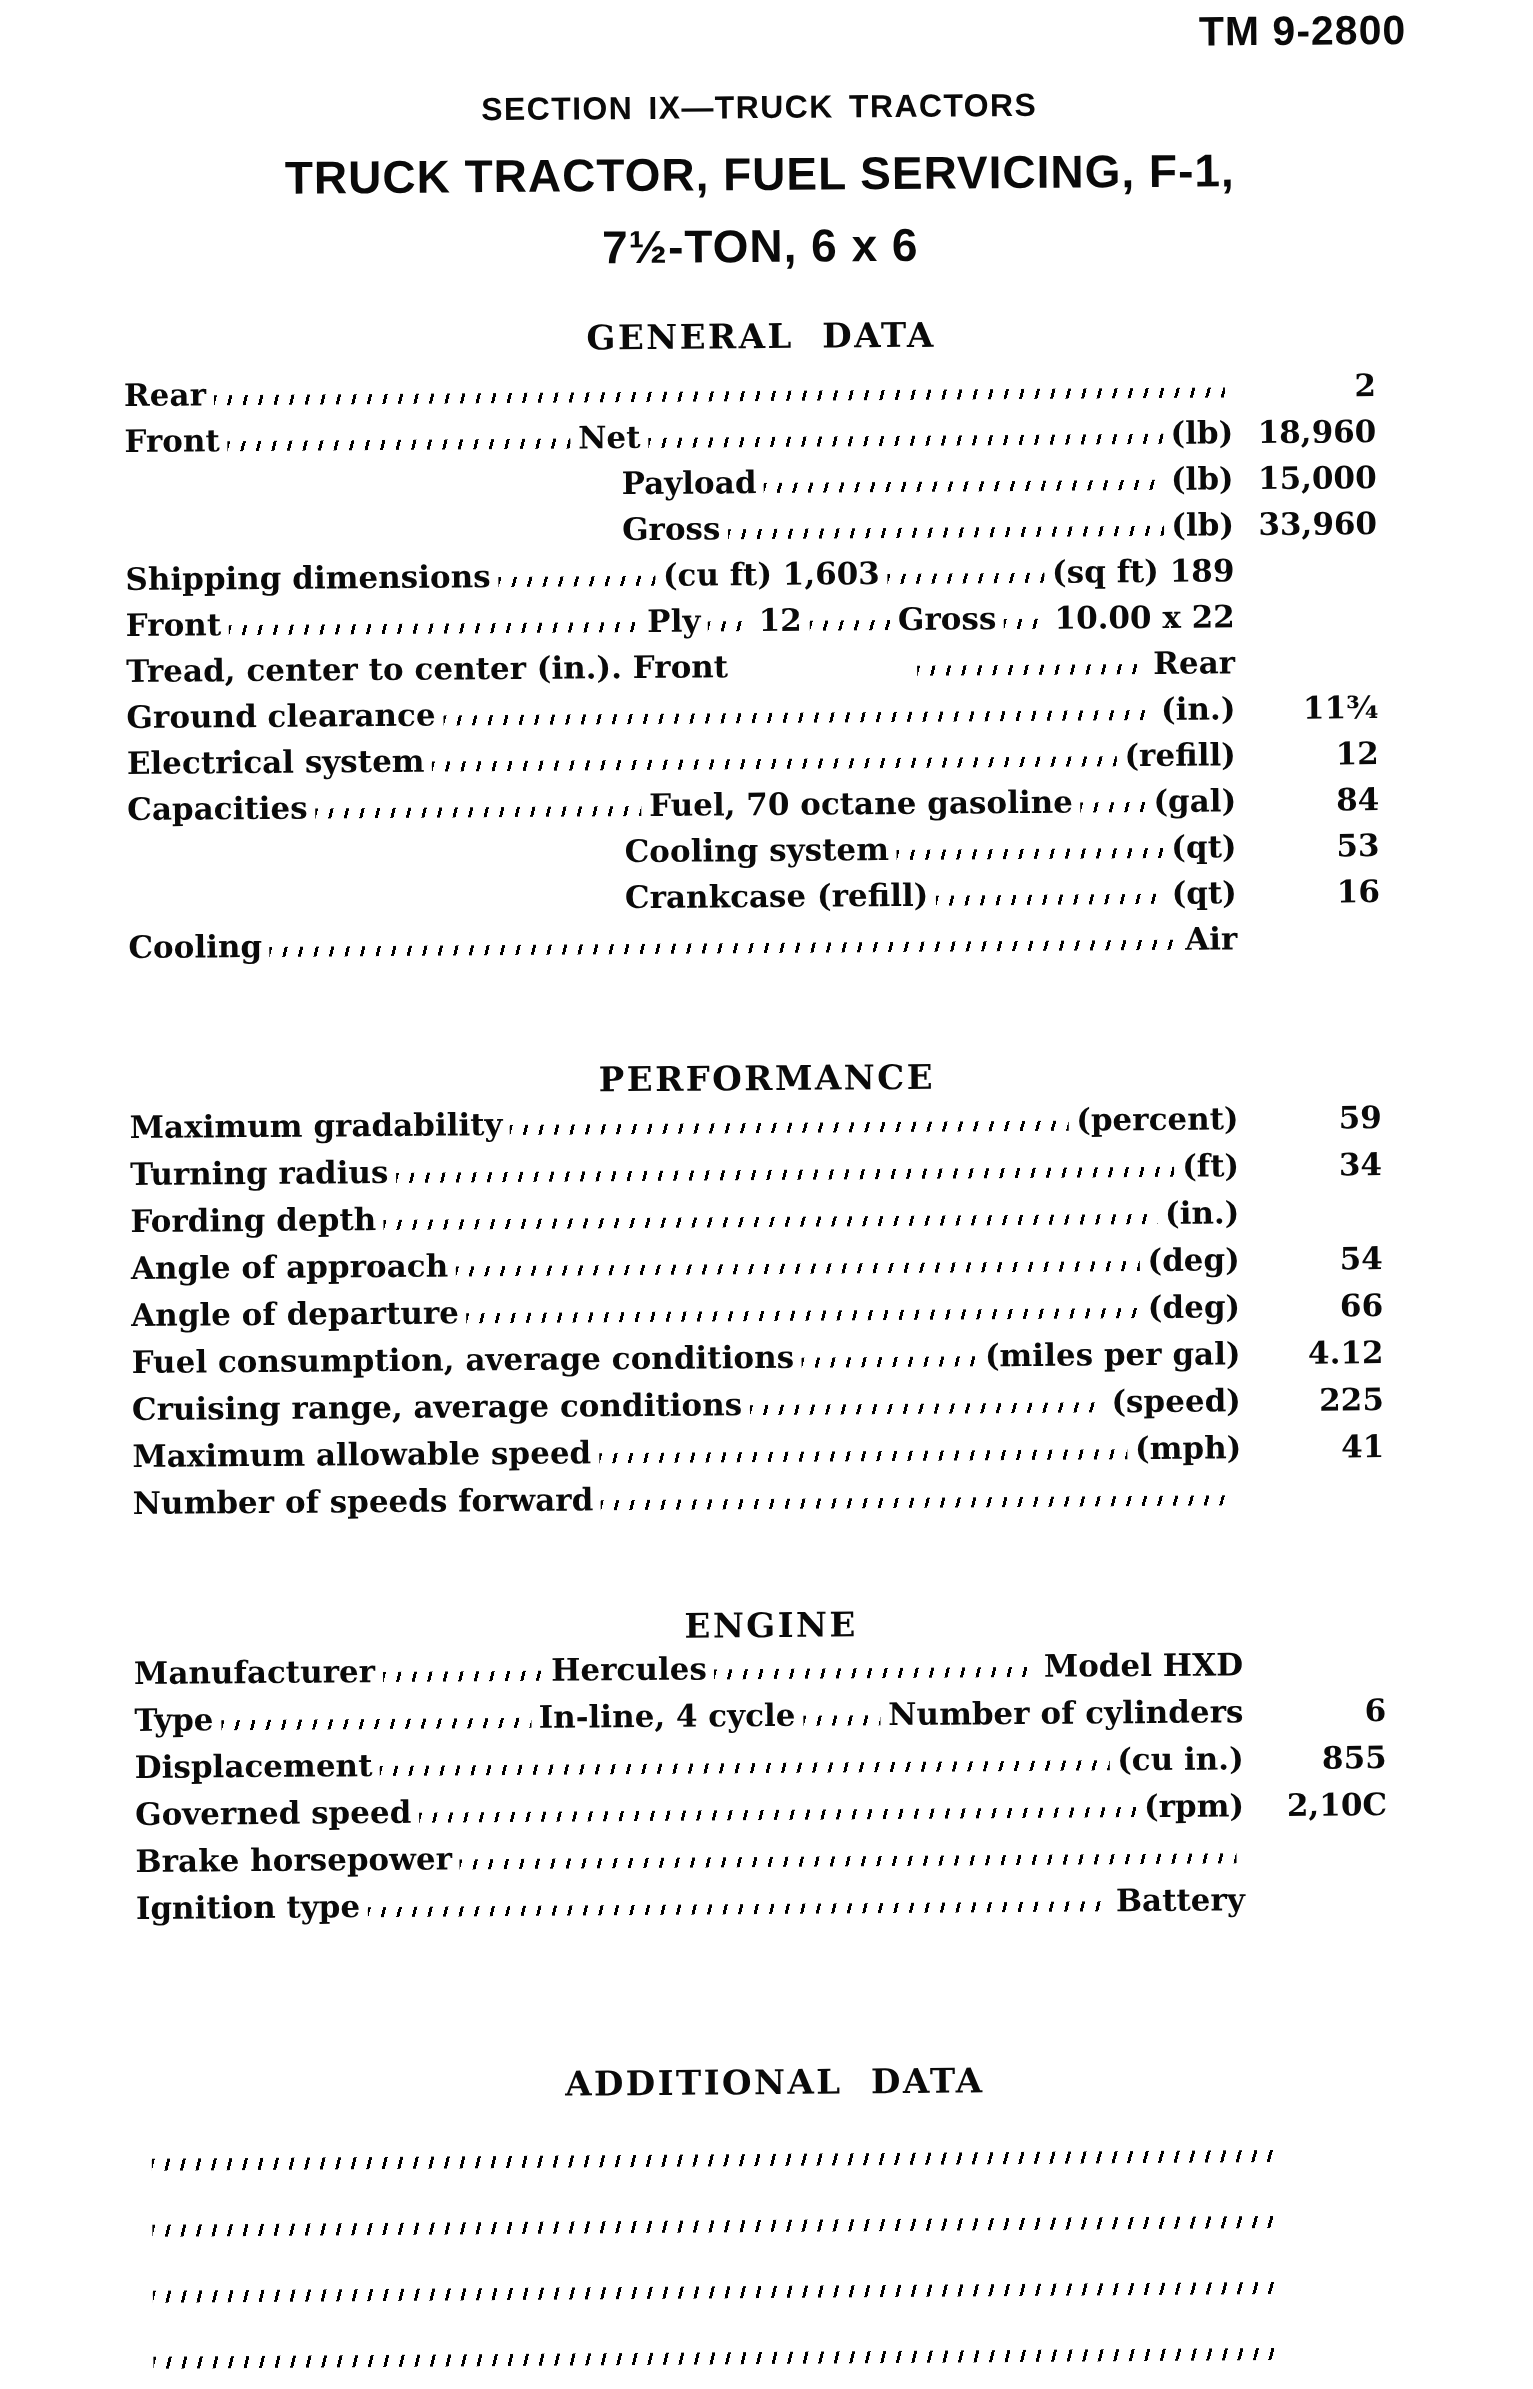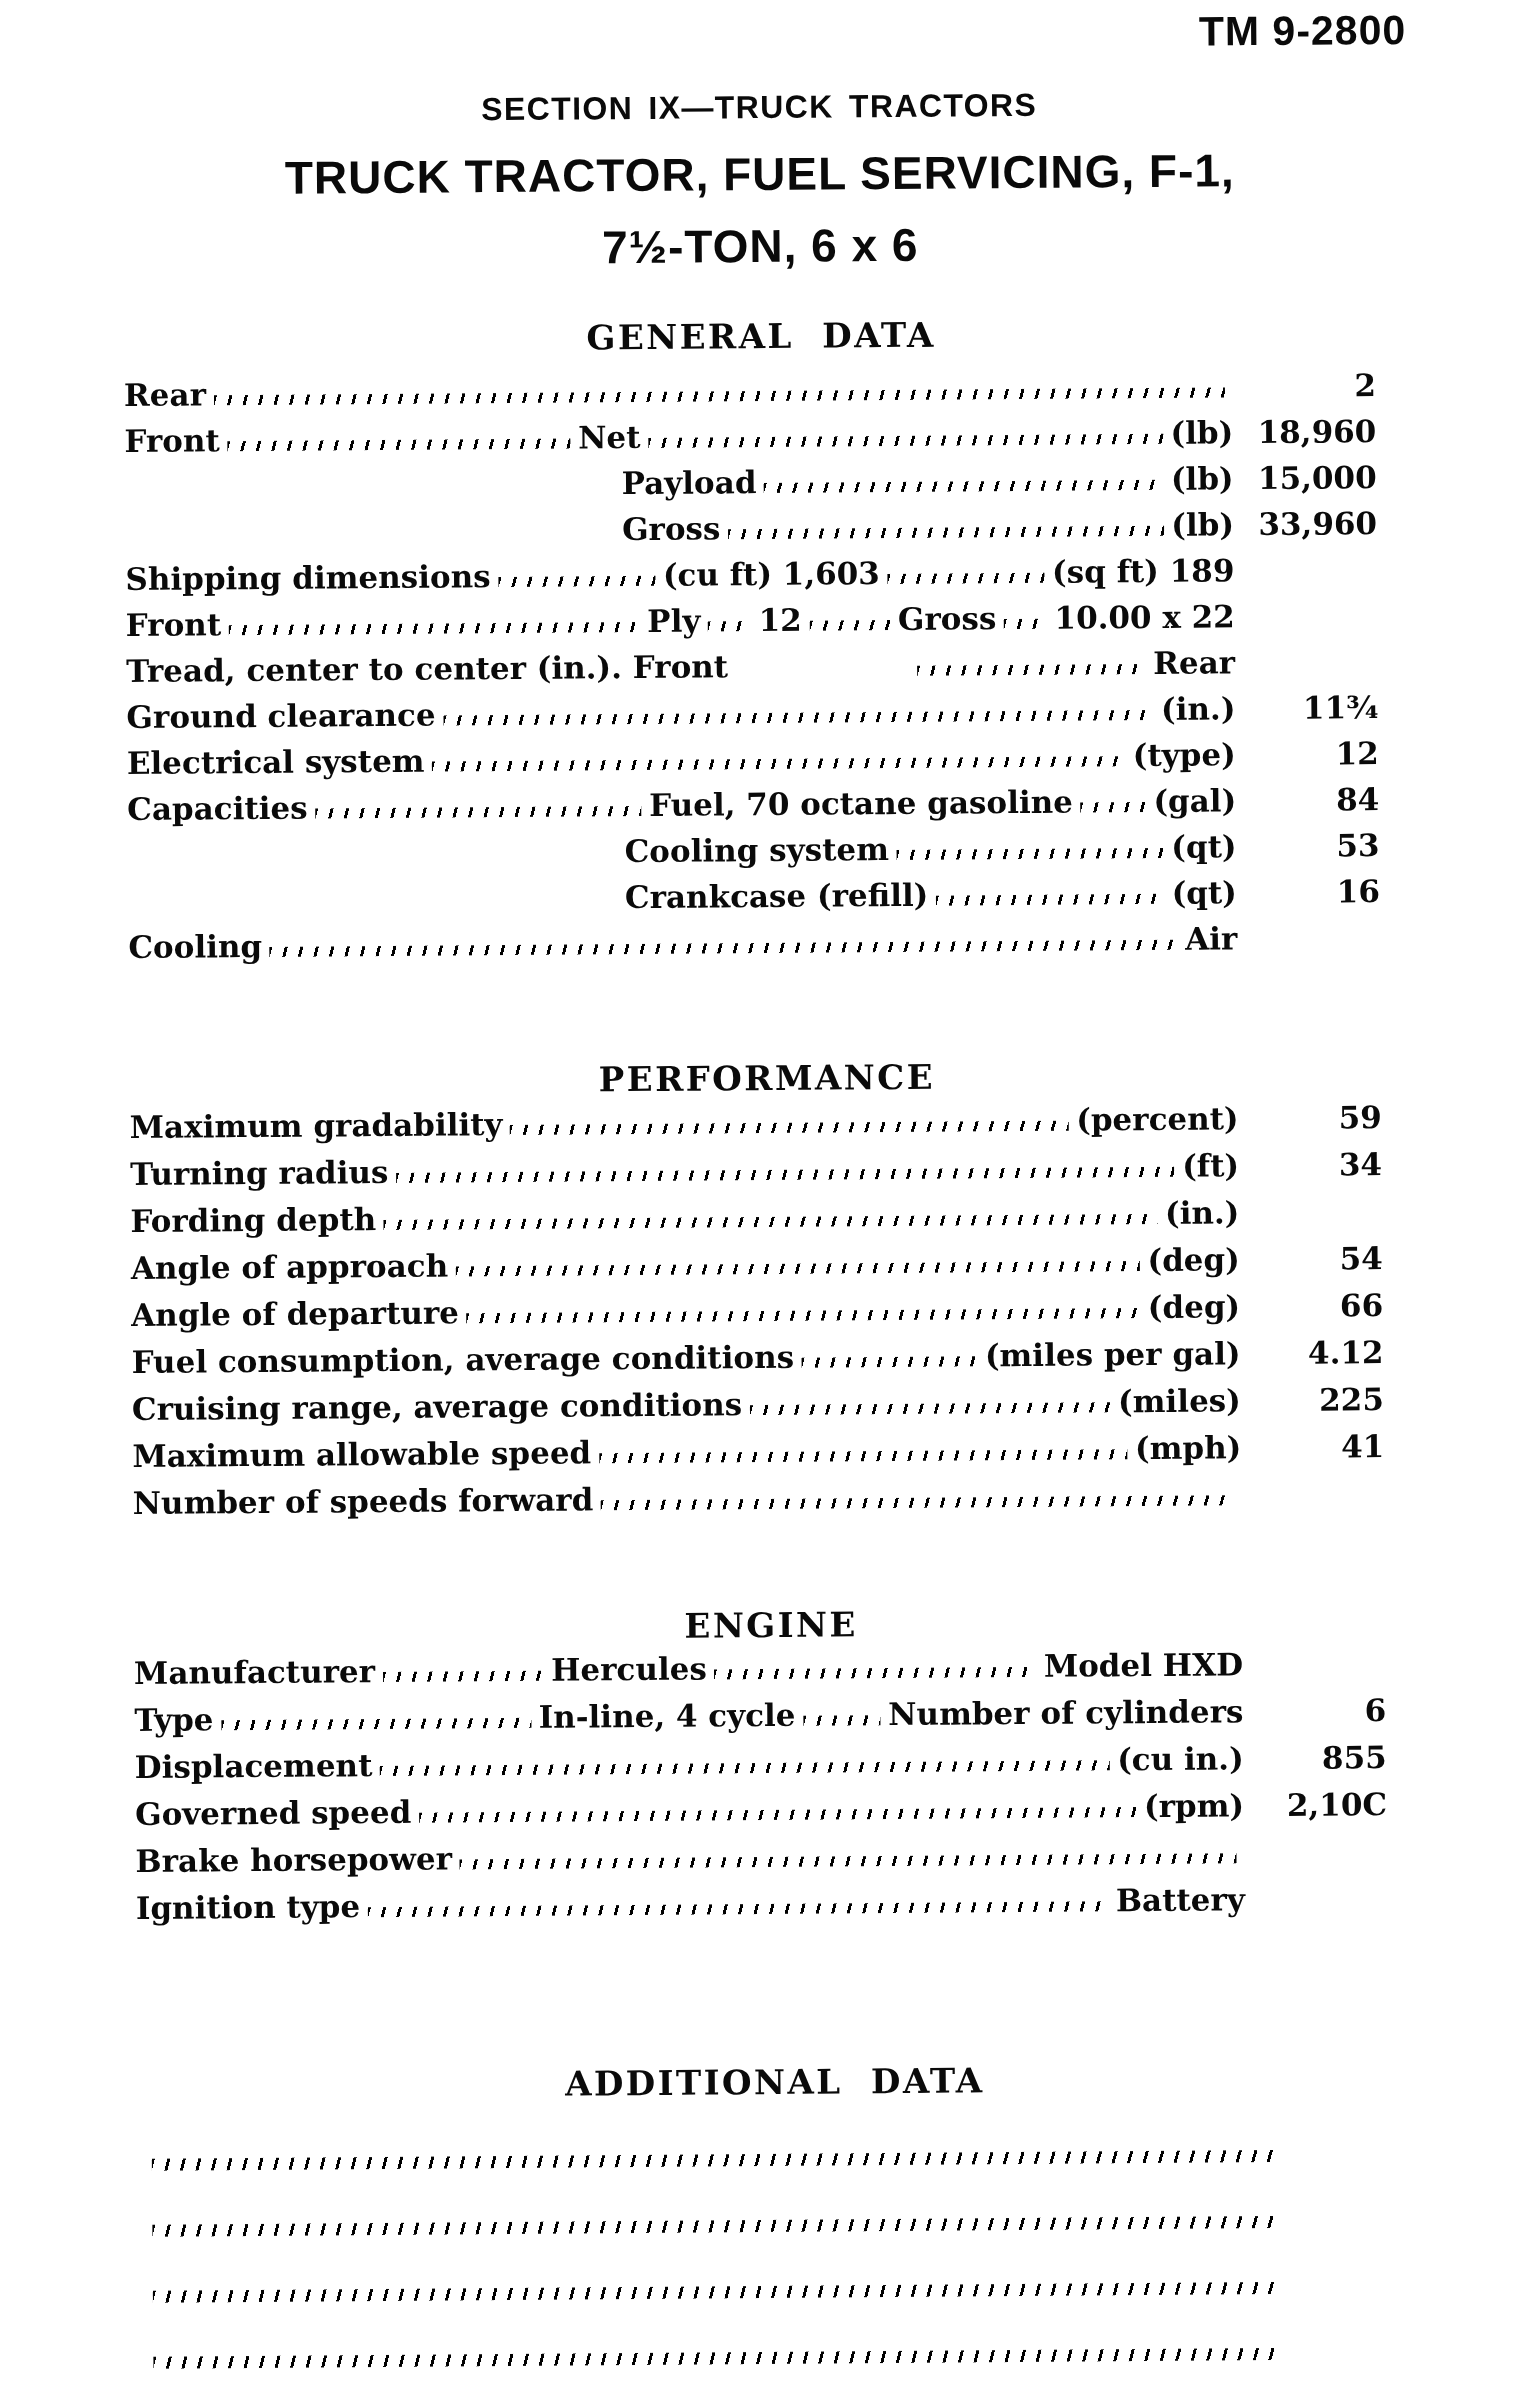--- a/index.html
+++ b/index.html
@@ -56,36 +56,36 @@
   <div class="sec-heading" id="h-general">GENERAL DATA</div>
   <div class="rows" id="rows-general">
       <div class="row"><span class="t">Rear</span><div class="lead" style="flex-grow: 1;"></div><span class="val">2</span></div>
       <div class="row"><span class="t">Front</span><div class="lead" style="flex-grow: 2;"></div><span class="t">Net</span><div class="lead" style="flex-grow: 3;"></div><span class="t">(lb)</span><span class="val">18,960</span></div>
       <div class="row"><div class="sp" style="width: 497px;"></div><span class="t">Payload</span><div class="lead" style="flex-grow: 1;"></div><span class="t">(lb)</span><span class="val">15,000</span></div>
       <div class="row"><div class="sp" style="width: 497px;"></div><span class="t">Gross</span><div class="lead" style="flex-grow: 1;"></div><span class="t">(lb)</span><span class="val">33,960</span></div>
       <div class="row"><span class="t">Shipping dimensions</span><div class="lead" style="flex-grow: 1;"></div><span class="t">(cu ft) 1,603</span><div class="lead" style="flex-grow: 1;"></div><span class="t">(sq ft) 189</span><span class="val"></span></div>
       <div class="row"><span class="t">Front</span><div class="lead" style="flex-grow: 1;"></div><span class="t">Ply</span><div class="lead leadf" style="width: 43px;"></div><span class="t">12</span><div class="lead leadf" style="width: 81px;"></div><span class="t">Gross</span><div class="lead leadf" style="width: 43px;"></div><span class="t">10.00 x 22</span><span class="val"></span></div>
       <div class="row"><span class="t">Tread, center to center (in.). Front</span><div class="gap" style="flex-grow: 1;"></div><div class="lead leadf" style="width: 229px;"></div><span class="t">Rear</span><span class="val"></span></div>
       <div class="row"><span class="t">Ground clearance</span><div class="lead" style="flex-grow: 1;"></div><span class="t">(in.)</span><span class="val">11¾</span></div>
-      <div class="row"><span class="t">Electrical system</span><div class="lead" style="flex-grow: 1;"></div><span class="t">(type)</span><span class="val">12</span></div>
+      <div class="row"><span class="t">Electrical system</span><div class="lead" style="flex-grow: 1;"></div><span class="t">(refill)</span><span class="val">12</span></div>
       <div class="row"><span class="t">Capacities</span><div class="lead" style="flex-grow: 5;"></div><span class="t">Fuel, 70 octane gasoline</span><div class="lead" style="flex-grow: 1;"></div><span class="t">(gal)</span><span class="val">84</span></div>
       <div class="row"><div class="sp" style="width: 497px;"></div><span class="t">Cooling system</span><div class="lead" style="flex-grow: 1;"></div><span class="t">(qt)</span><span class="val">53</span></div>
       <div class="row"><div class="sp" style="width: 497px;"></div><span class="t">Crankcase (refill)</span><div class="lead" style="flex-grow: 1;"></div><span class="t">(qt)</span><span class="val">16</span></div>
       <div class="row"><span class="t">Cooling</span><div class="lead" style="flex-grow: 1;"></div><span class="t">Air</span><span class="val"></span></div>
     </div>
 
   <div class="sec-heading" id="h-perf">PERFORMANCE</div>
   <div class="rows" id="rows-perf">
       <div class="row"><span class="t">Maximum gradability</span><div class="lead" style="flex-grow: 1;"></div><span class="t">(percent)</span><span class="val">59</span></div>
       <div class="row"><span class="t">Turning radius</span><div class="lead" style="flex-grow: 1;"></div><span class="t">(ft)</span><span class="val">34</span></div>
       <div class="row"><span class="t">Fording depth</span><div class="lead" style="flex-grow: 1;"></div><span class="t">(in.)</span><span class="val"></span></div>
       <div class="row"><span class="t">Angle of approach</span><div class="lead" style="flex-grow: 1;"></div><span class="t">(deg)</span><span class="val">54</span></div>
       <div class="row"><span class="t">Angle of departure</span><div class="lead" style="flex-grow: 1;"></div><span class="t">(deg)</span><span class="val">66</span></div>
       <div class="row"><span class="t">Fuel consumption, average conditions</span><div class="lead" style="flex-grow: 1;"></div><span class="t">(miles per gal)</span><span class="val">4.12</span></div>
-      <div class="row"><span class="t">Cruising range, average conditions</span><div class="lead" style="flex-grow: 1;"></div><span class="t">(miles)</span><span class="val">225</span></div>
+      <div class="row"><span class="t">Cruising range, average conditions</span><div class="lead" style="flex-grow: 1;"></div><span class="t">(speed)</span><span class="val">225</span></div>
       <div class="row"><span class="t">Maximum allowable speed</span><div class="lead" style="flex-grow: 1;"></div><span class="t">(mph)</span><span class="val">41</span></div>
       <div class="row"><span class="t">Number of speeds forward</span><div class="lead" style="flex-grow: 1;"></div><span class="val"></span></div>
     </div>
 
   <div class="sec-heading" id="h-engine">ENGINE</div>
   <div class="rows" id="rows-engine">
       <div class="row"><span class="t">Manufacturer</span><div class="lead" style="flex-grow: 1;"></div><span class="t">Hercules</span><div class="lead" style="flex-grow: 2;"></div><span class="t">Model HXD</span><span class="val"></span></div>
       <div class="row"><span class="t">Type</span><div class="lead" style="flex-grow: 4;"></div><span class="t">In-line, 4 cycle</span><div class="lead" style="flex-grow: 1;"></div><span class="t">Number of cylinders</span><span class="val">6</span></div>
       <div class="row"><span class="t">Displacement</span><div class="lead" style="flex-grow: 1;"></div><span class="t">(cu in.)</span><span class="val">855</span></div>
       <div class="row"><span class="t">Governed speed</span><div class="lead" style="flex-grow: 1;"></div><span class="t">(rpm)</span><span class="val">2,10C</span></div>

